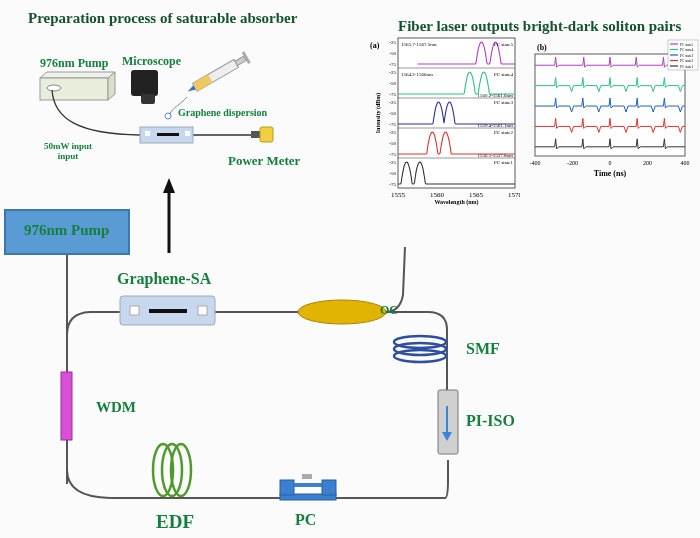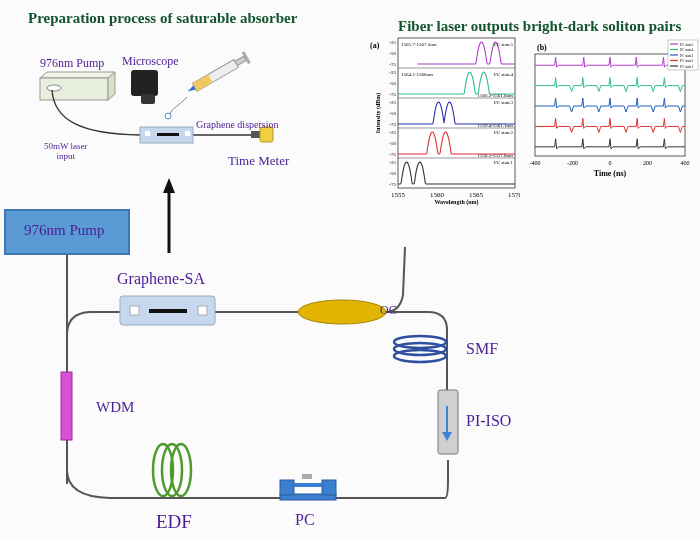--- a/index.html
+++ b/index.html
@@ -1,19 +1,19 @@
 <!DOCTYPE html>
 <html><head>
 <meta charset="utf-8">
 <style>
   html, body { margin:0; padding:0; background:#fbfbfb; }
   body { width:700px; height:538px; position:relative; overflow:hidden; font-family:"Liberation Serif", serif; }
   .abs { position:absolute; }
   .title { font-weight:bold; font-size:15px; color:#14532d; white-space:nowrap; }
-  .lbl { font-weight:normal; color:#4c1d95; white-space:nowrap; }
+  .lbl { font-weight:bold; color:#15803d; white-space:nowrap; }
   svg text { font-family:"Liberation Serif", serif; }
 </style>
 </head>
 <body>
 
 <div class="abs title" style="left:28px;top:10px;">Preparation process of saturable absorber</div>
 <div class="abs title" style="left:398px;top:10px;margin-top:8px;">Fiber laser outputs bright-dark soliton pairs</div>
 
 <svg class="abs" style="left:0;top:0" width="700" height="538">
 
@@ -104,26 +104,26 @@
     <rect x="280" y="494" width="56" height="6" fill="#3a7fd0" stroke="#2a5fa0"></rect>
     <rect x="280" y="480" width="14" height="15" fill="#3a7fd0" stroke="#2a5fa0"></rect>
     <rect x="322" y="480" width="14" height="15" fill="#3a7fd0" stroke="#2a5fa0"></rect>
     <rect x="294" y="483" width="28" height="4" fill="#3a7fd0"></rect>
     <rect x="302" y="474" width="10" height="5" fill="#aaa"></rect>
   </g>
 </svg>
 
 <div class="abs lbl" style="left:40px;top:56px;font-size:12px;">976nm  Pump</div>
 <div class="abs lbl" style="left:122px;top:54px;font-size:12px;">Microscope</div>
-<div class="abs lbl" style="left:196px;top:107px;font-size:10px;margin-top:12px;">Graphene dispersion</div>
+<div class="abs lbl" style="left:178px;top:107px;font-size:10px;">Graphene dispersion</div>
 <div class="abs lbl" style="left:44px;top:141px;font-size:9px;text-align:center;">
-  <div>50mW laser</div>
+  <div>50mW input</div>
   <div>input</div>
 </div>
-<div class="abs lbl" style="left:228px;top:153px;font-size:13px;">Time Meter</div>
+<div class="abs lbl" style="left:228px;top:153px;font-size:13px;">Power Meter</div>
 
 <div class="abs lbl" style="left:24px;top:222px;font-size:15px;">976nm Pump</div>
 <div class="abs lbl" style="left:117px;top:270px;font-size:16px;">Graphene-SA</div>
 <div class="abs lbl" style="left:334px;top:303px;font-size:12px;margin-left:46px;">OC</div>
 <div class="abs lbl" style="left:466px;top:340px;font-size:16px;">SMF</div>
 <div class="abs lbl" style="left:466px;top:412px;font-size:16px;">PI-ISO</div>
 <div class="abs lbl" style="left:96px;top:399px;font-size:15px;">WDM</div>
 <div class="abs lbl" style="left:156px;top:511px;font-size:19px;">EDF</div>
 <div class="abs lbl" style="left:295px;top:511px;font-size:16px;">PC</div>
 

